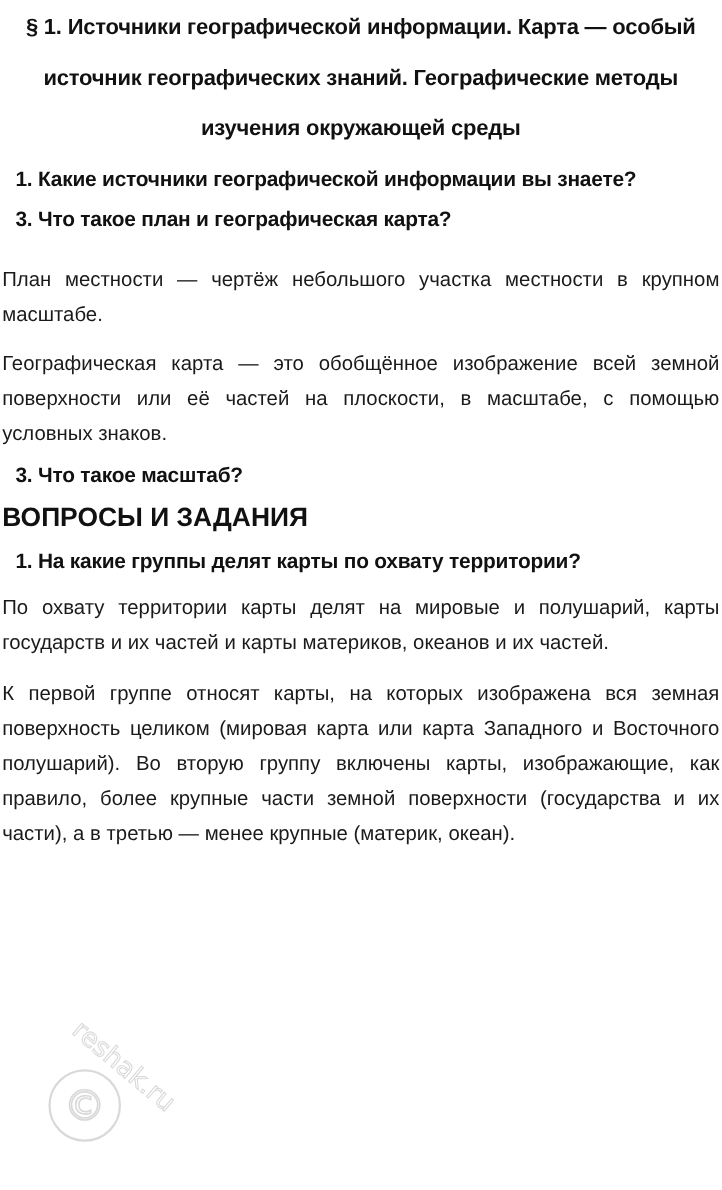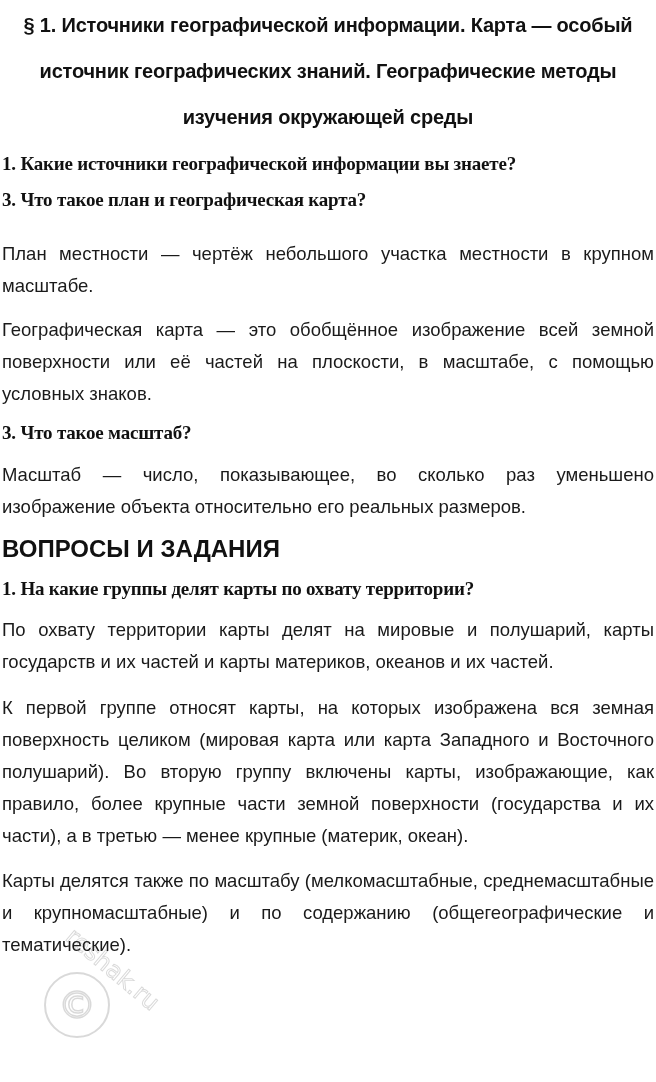--- a/index.html
+++ b/index.html
@@ -7,23 +7,23 @@
     width: 656px; height: 1082px; overflow: hidden; position: relative;
     font-family: "DejaVu Sans", sans-serif; color: #111111;
   }
   .page { padding: 0 0 0 2px; width: 652px; }
   .title {
     font-family: "Liberation Sans", sans-serif;
     font-weight: bold; font-size: 20px; line-height: 46px;
     text-align: center; margin: 0; padding-top: 2px; letter-spacing: -0.2px;
   }
   .q {
-    font-family: Liberation Serif, serif;
+    font-family: Liberation Sans, sans-serif;
     font-weight: bold; font-size: 19px; line-height: 24px;
-    margin: 0; letter-spacing: -0.2px;
+    margin: 12px; letter-spacing: -0.2px;
   }
   .a {
     font-family: "Liberation Sans", sans-serif;
     font-size: 18.5px; line-height: 32px; margin: 0;
     text-align: justify; color: #1a1a1a; font-weight: 300;
   }
   .section {
     font-family: Liberation Sans, sans-serif;
     font-weight: bold; font-size: 24px; line-height: 24px; margin: 0;
   }
@@ -38,30 +38,28 @@
 <div class="page">
   <h1 class="title">§ 1. Источники географической информации. Карта — особый источник географических знаний. Географические методы изучения окружающей среды</h1>
 
   <h2 class="q" style="margin-top:12px;">1. Какие источники географической информации вы знаете?</h2>
 
   <h2 class="q" style="margin-top:12px;">3. Что такое план и географическая карта?</h2>
   <p class="a" style="margin-top:26px;">План местности — чертёж небольшого участка местности в крупном масштабе.</p>
   <p class="a" style="margin-top:12px;">Географическая карта — это обобщённое изображение всей земной поверхности или её частей на плоскости, в масштабе, с помощью условных знаков.</p>
 
   <h2 class="q" style="margin-top:11px;">3. Что такое масштаб?</h2>
-  <p class="a" style="margin-top:14px;">Масштаб — число, показывающее, во сколько раз уменьшено изображение объекта относительно его реальных размеров.</p>
 
   <h2 class="section" style="margin-top:14px;">ВОПРОСЫ И ЗАДАНИЯ</h2>
 
   <h2 class="q" style="margin-top:16px;">1. На какие группы делят карты по охвату территории?</h2>
   <p class="a" style="margin-top:13px;">По охвату территории карты делят на мировые и полушарий, карты государств и их частей и карты материков, океанов и их частей.</p>
 
   <p class="a" style="margin-top:14px;">К первой группе относят карты, на которых изображена вся земная поверхность целиком (мировая карта или карта Западного и Восточного полушарий). Во вторую группу включены карты, изображающие, как правило, более крупные части земной поверхности (государства и их части), а в третью — менее крупные (материк, океан).</p>
 
-  <p class="a" style="margin-top:13px;">Карты делятся также по масштабу (мелкомасштабные, среднемасштабные и крупномасштабные) и по содержанию (общегеографические и тематические).</p>
 </div>
 
 <div class="watermark">
   <svg width="140" height="150" viewBox="0 0 140 150">
     <circle cx="55" cy="85" r="32" fill="none" stroke="#555" stroke-width="2"></circle>
     <text x="55" y="98" text-anchor="middle" font-size="38" fill="none" stroke="#555" stroke-width="1.5" font-family="DejaVu Sans, sans-serif">©</text>
     <text x="20" y="40" font-size="24" fill="none" stroke="#555" stroke-width="1" transform="rotate(40 60 60)" font-family="DejaVu Sans, sans-serif">reshak.ru</text>
   </svg>
 </div>
 

